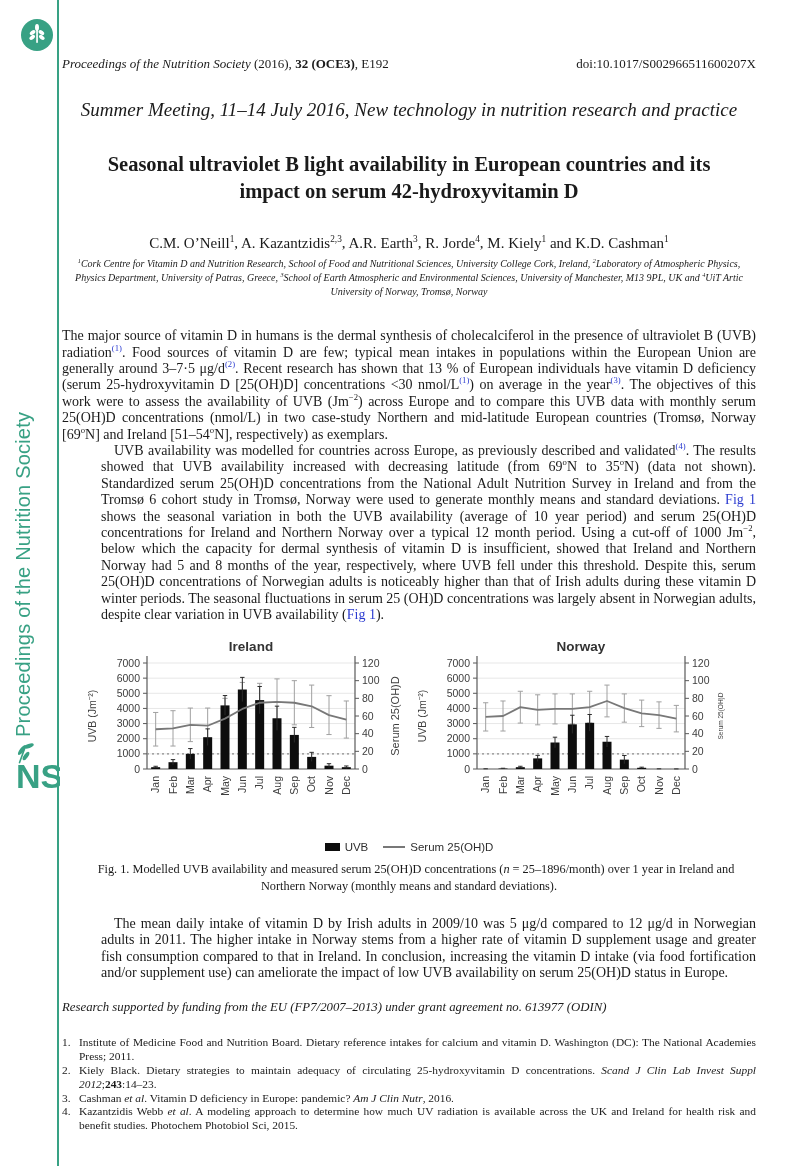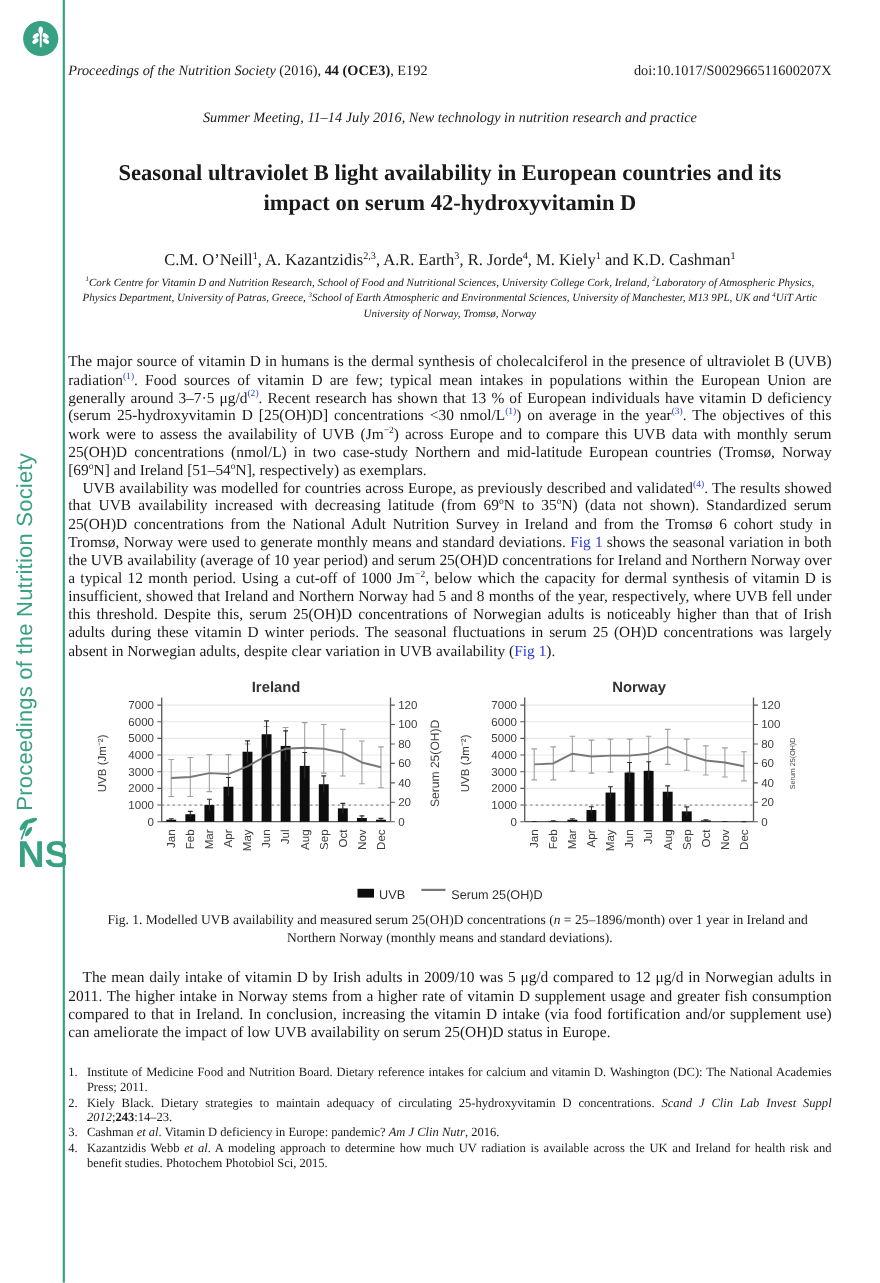--- a/index.html
+++ b/index.html
@@ -7,32 +7,32 @@
   body { height:1166px; background:#ffffff; position:relative; overflow:hidden;
          font-family:"Liberation Serif", serif; color:#1a1a1a; }
   .sidebar-line { position:absolute; left:57px; top:0; bottom:0; width:2px; }
   .circle-logo { position:absolute; left:20px; top:18px; }
   .vertical-title { position:absolute; left:12px; top:737px; transform:rotate(-90deg);
     transform-origin:left top; font-family:"Liberation Sans", sans-serif;
     font-size:20px; white-space:nowrap; letter-spacing:0.2px; }
   .ns-logo { position:absolute; left:14px; top:740px; }
   .content { position:absolute; left:62px; top:0; width:694px; }
   .header-row { display:flex; justify-content:space-between; margin-top:56px; font-size:13px; }
-  .meeting { text-align:center; font-style:italic; font-size:13px; margin-top:27px; }
+  .meeting { text-align:center; font-style:italic; font-size:19px; margin-top:27px; }
   .page-title { text-align:center; font-weight:bold; font-size:20.5px; line-height:1.32;
     margin-top:30px; padding:0 30px; }
   .authors { text-align:center; font-size:15px; margin-top:30px; }
   .affiliations { text-align:center; font-style:italic; font-size:10px; line-height:1.4; margin-top:5px; }
   .bodytext { font-size:14px; line-height:16.4px; text-align:justify; }
   .p1 { margin-top:29px; }
-  .indent { text-indent:13px; }
+  .indent { text-indent:13px;margin-left:39px; }
   sup { font-size:0.62em; line-height:0; vertical-align:super; }
   .link { cursor:pointer; }
   .figure-area { margin-top:16px; display:flex; justify-content:center; gap:8px; }
-  .legend-row { display:flex; justify-content:center; align-items:flex-start; gap:5px; margin-top:6px;
+  .legend-row { display:flex; justify-content:center; align-items:center; gap:5px; margin-top:18px;
     font-family:"Liberation Sans", sans-serif; font-size:11.5px; color:#2f2f2f; }
   .legend-swatch { display:inline-block; width:15px; height:8px; background:#0d0d0d; }
   .legend-line { display:inline-block; width:22px; height:2px; background:#787878; margin-left:10px; }
   .caption { font-size:12.3px; line-height:1.32; text-align:center; margin-top:8px; padding:0 2px; }
   .p3 { margin-top:22px; }
   .funding { font-style:italic; font-size:12.8px; margin-top:19px; }
   .references { margin-top:21px; font-size:11.4px; line-height:13.8px; }
   .ref-item { display:flex; text-align:justify; }
   .ref-num { flex:0 0 17px; }
   .ref-body { flex:1; }
@@ -67,21 +67,21 @@
       <ellipse cx="12" cy="16" rx="5" ry="2" transform="rotate(-55 12 16)"></ellipse>
       <rect x="10" y="8" width="1.6" height="16" rx="0.8" transform="rotate(20 10 8)"></rect>
     </g>
     <text x="2" y="48" class="fill-green" font-size="34" font-weight="bold" font-family="Liberation Serif, serif" fill="#38a184">NS</text>
   </svg>
 </div>
 
 <div class="content">
 
   <div class="header-row">
-    <span><span style="font-style: italic;">Proceedings of the Nutrition Society</span><span> (2016), </span><span style="font-weight: bold;">44 (OCE3)</span><span>, E192</span></span>
+    <span><span style="font-style: italic;">Proceedings of the Nutrition Society</span><span> (2016), </span><span style="font-weight: bold;">32 (OCE3)</span><span>, E192</span></span>
     <span>doi:10.1017/S002966511600207X</span>
   </div>
 
   <div class="meeting">Summer Meeting, 11–14 July 2016, New technology in nutrition research and practice</div>
 
   <h1 class="page-title">Seasonal ultraviolet B light availability in European countries and its impact on serum 42-hydroxyvitamin D</h1>
 
   <div class="authors"><span>C.M. O’Neill</span><sup>1</sup><span>, A. Kazantzidis</span><sup>2,3</sup><span>, A.R. Earth</span><sup>3</sup><span>, R. Jorde</span><sup>4</sup><span>, M. Kiely</span><sup>1</sup><span> and K.D. Cashman</span><sup>1</sup></div>
 
   <div class="affiliations"><sup>1</sup><span style="font-style: italic;">Cork Centre for Vitamin D and Nutrition Research, School of Food and Nutritional Sciences, University College Cork, Ireland, </span><sup>2</sup><span style="font-style: italic;">Laboratory of Atmospheric Physics, Physics Department, University of Patras, Greece, </span><sup>3</sup><span style="font-style: italic;">School of Earth Atmospheric and Environmental Sciences, University of Manchester, M13 9PL, UK and </span><sup>4</sup><span style="font-style: italic;">UiT Artic University of Norway, Tromsø, Norway</span></div>
@@ -355,20 +355,21 @@
     <span class="legend-swatch"></span>
     <span>UVB</span>
     <span class="legend-line"></span>
     <span>Serum 25(OH)D</span>
   </div>
 
   <div class="caption"><span style="font-weight: normal; padding-left: 14px;">Fig. 1.</span><span>  Modelled UVB availability and measured serum 25(OH)D concentrations (</span><span style="font-style: italic;">n</span><span> = 25–1896/month) over 1 year in Ireland and Northern Norway (monthly means and standard deviations).</span></div>
 
   <p class="bodytext p3 indent"><span>The mean daily intake of vitamin D by Irish adults in 2009/10 was 5 μg/d compared to 12 μg/d in Norwegian adults in 2011. The higher intake in Norway stems from a higher rate of vitamin D supplement usage and greater fish consumption compared to that in Ireland. In conclusion, increasing the vitamin D intake (via food fortification and/or supplement use) can ameliorate the impact of low UVB availability on serum 25(OH)D status in Europe.</span></p>
 
+  <div class="funding">Research supported by funding from the EU (FP7/2007–2013) under grant agreement no. 613977 (ODIN)</div>
 
   <div class="references">
       <div class="ref-item">
         <span class="ref-num">1.</span>
         <span class="ref-body"><span>Institute of Medicine Food and Nutrition Board. Dietary reference intakes for calcium and vitamin D. Washington (DC): The National Academies Press; 2011.</span></span>
       </div>
       <div class="ref-item">
         <span class="ref-num">2.</span>
         <span class="ref-body"><span>Kiely Black. Dietary strategies to maintain adequacy of circulating 25-hydroxyvitamin D concentrations. </span><span style="font-style: italic;">Scand J Clin Lab Invest Suppl 2012</span><span>;</span><span style="font-weight: bold;">243</span><span>:14–23.</span></span>
       </div>

